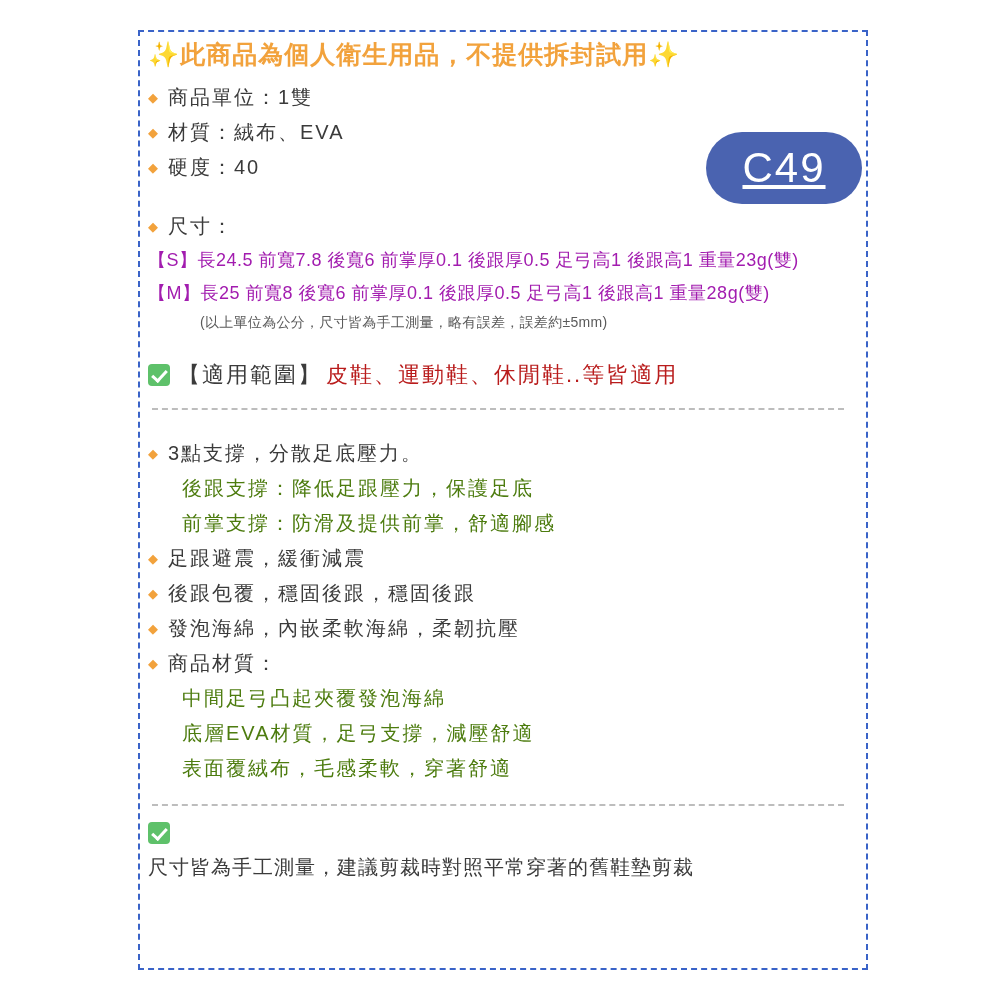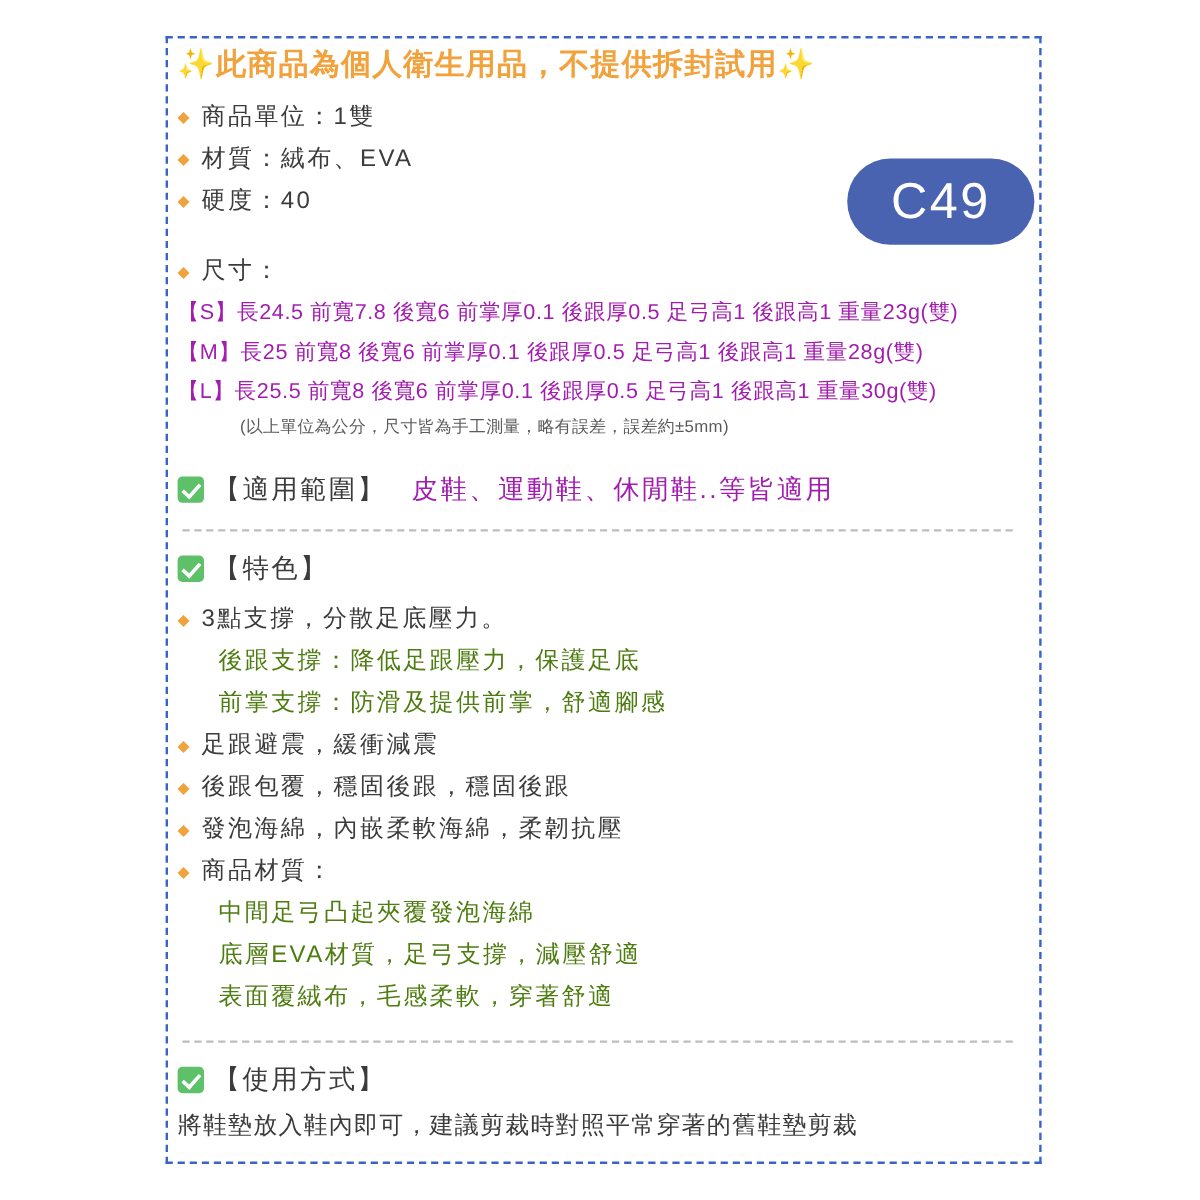--- a/index.html
+++ b/index.html
@@ -83,20 +83,21 @@
     height: 72px;
     background: #4a63b0;
     border-radius: 36px;
     color: #ffffff;
     font-size: 42px;
     display: flex;
     align-items: center;
     justify-content: center;
     letter-spacing: 2px;
     font-family: "Liberation Sans", sans-serif;
+    text-decoration: underline;
   }
   .section-head {
     display: flex;
     align-items: center;
     font-size: 22px;
     color: #3b3b3b;
     letter-spacing: 2px;
     white-space: nowrap;
     margin-top: 4px;
     text-align: center;
@@ -116,22 +117,22 @@
     position: absolute;
     left: 7px;
     top: 3px;
     width: 6px;
     height: 12px;
     border: solid #ffffff;
     border-width: 0 3px 3px 0;
     transform: rotate(42deg);
   }
   .scope-tail {
-    color: #a21caf;
-    margin-left: 21px;
+    color: #b91c1c;
+    margin-left: 4px;
   }
   .divider {
     border-top: 2px dashed #bdbdbd;
     margin: 18px 4px 16px 4px;
     height: 0;
   }
   .sub-line {
     font-size: 20px;
     color: #4d7c0f;
     letter-spacing: 2px;
@@ -182,38 +183,33 @@
     <div class="spacer-24"></div>
 
     <div class="bullet-line">
       <span class="diamond">◆</span>
       <span>尺寸：</span>
     </div>
 
     <div>
       <div class="spec-line">【S】長24.5 前寬7.8 後寬6 前掌厚0.1 後跟厚0.5 足弓高1 後跟高1 重量23g(雙)</div>
       <div class="spec-line">【M】長25 前寬8 後寬6 前掌厚0.1 後跟厚0.5 足弓高1 後跟高1 重量28g(雙)</div>
-      <div class="spec-line">【L】長25.5 前寬8 後寬6 前掌厚0.1 後跟厚0.5 足弓高1 後跟高1 重量30g(雙)</div>
       <div class="note-line">(以上單位為公分，尺寸皆為手工測量，略有誤差，誤差約±5mm)</div>
     </div>
 
     <div class="spacer-24"></div>
 
     <div class="section-head">
       <span class="check"></span>
       <span>【適用範圍】</span>
       <span class="scope-tail">皮鞋、運動鞋、休閒鞋..等皆適用</span>
     </div>
 
     <div class="divider"></div>
 
-    <div class="section-head">
-      <span class="check"></span>
-      <span>【特色】</span>
-    </div>
 
     <div class="spacer-10"></div>
 
     <div>
       <div class="bullet-line">
         <span class="diamond">◆</span>
         <span>3點支撐，分散足底壓力。</span>
       </div>
       <div class="sub-line">後跟支撐：降低足跟壓力，保護足底</div>
       <div class="sub-line">前掌支撐：防滑及提供前掌，舒適腳感</div>
@@ -236,19 +232,18 @@
       </div>
       <div class="sub-line">中間足弓凸起夾覆發泡海綿</div>
       <div class="sub-line">底層EVA材質，足弓支撐，減壓舒適</div>
       <div class="sub-line">表面覆絨布，毛感柔軟，穿著舒適</div>
     </div>
 
     <div class="divider"></div>
 
     <div class="section-head">
       <span class="check"></span>
-      <span>【使用方式】</span>
-    </div>
-
-    <div class="usage-line">將鞋墊放入鞋內即可，建議剪裁時對照平常穿著的舊鞋墊剪裁</div>
+    </div>
+
+    <div class="usage-line">尺寸皆為手工測量，建議剪裁時對照平常穿著的舊鞋墊剪裁</div>
 
   </div>
 </div>
 
 </body></html>

